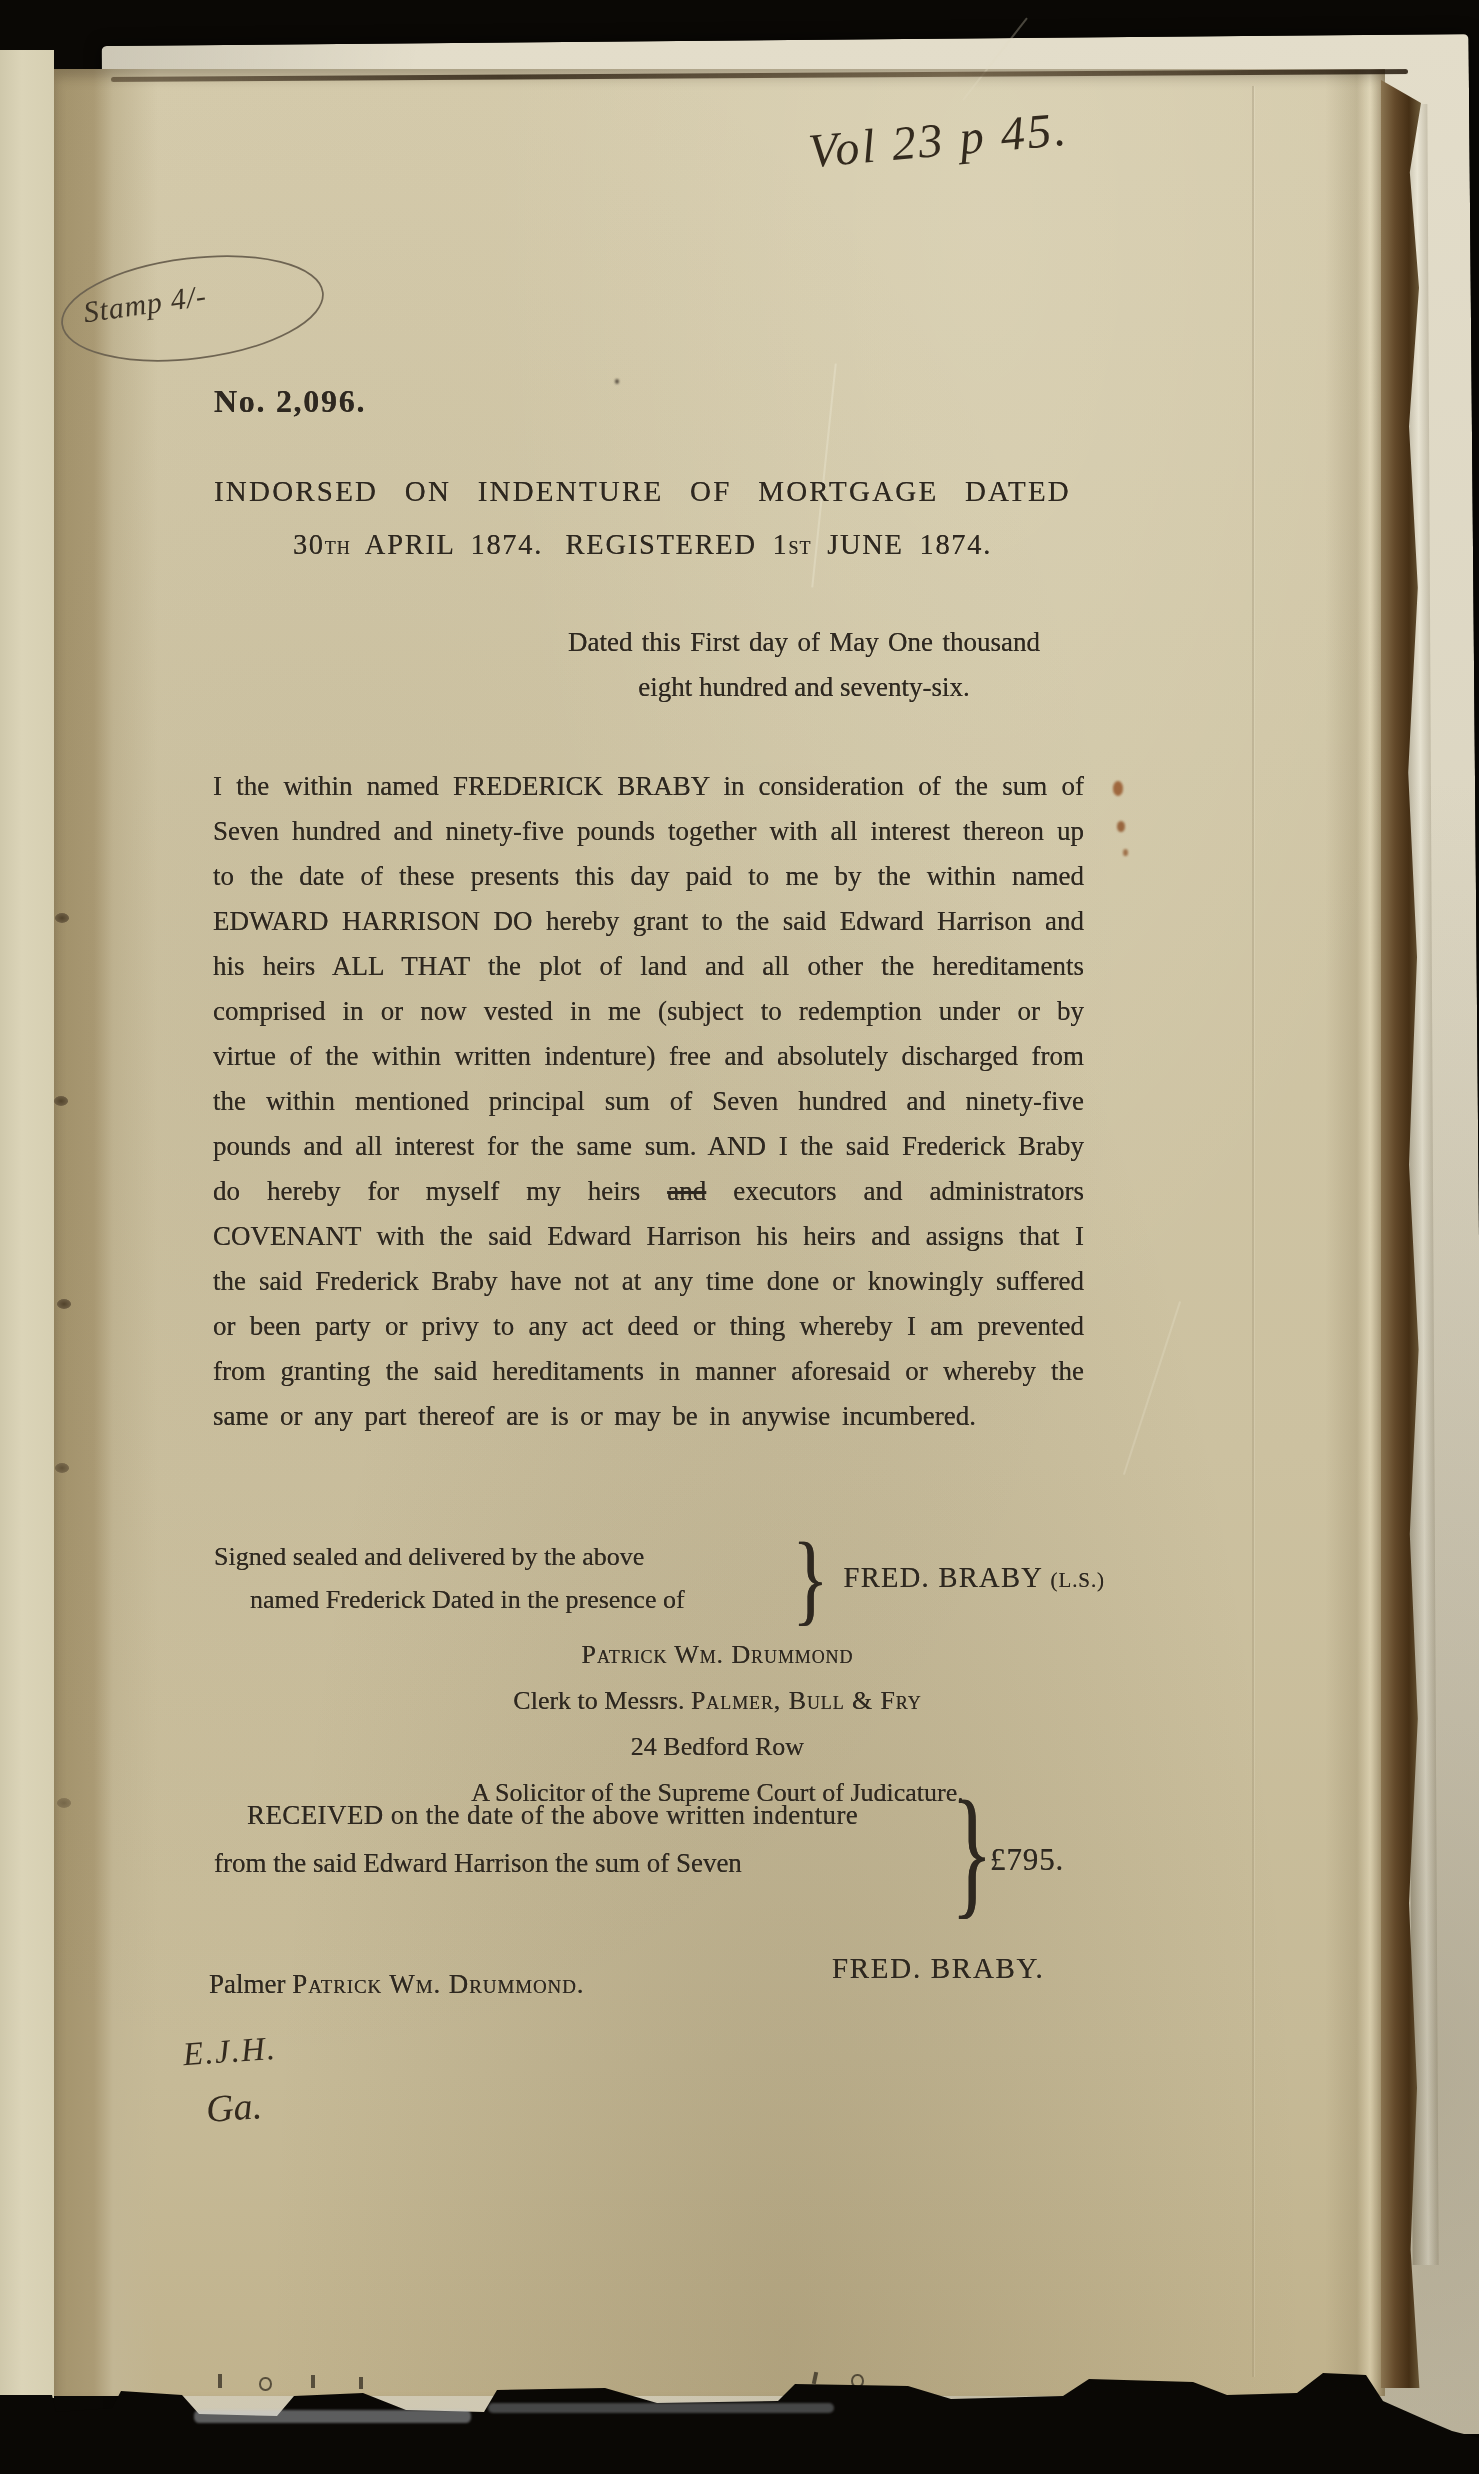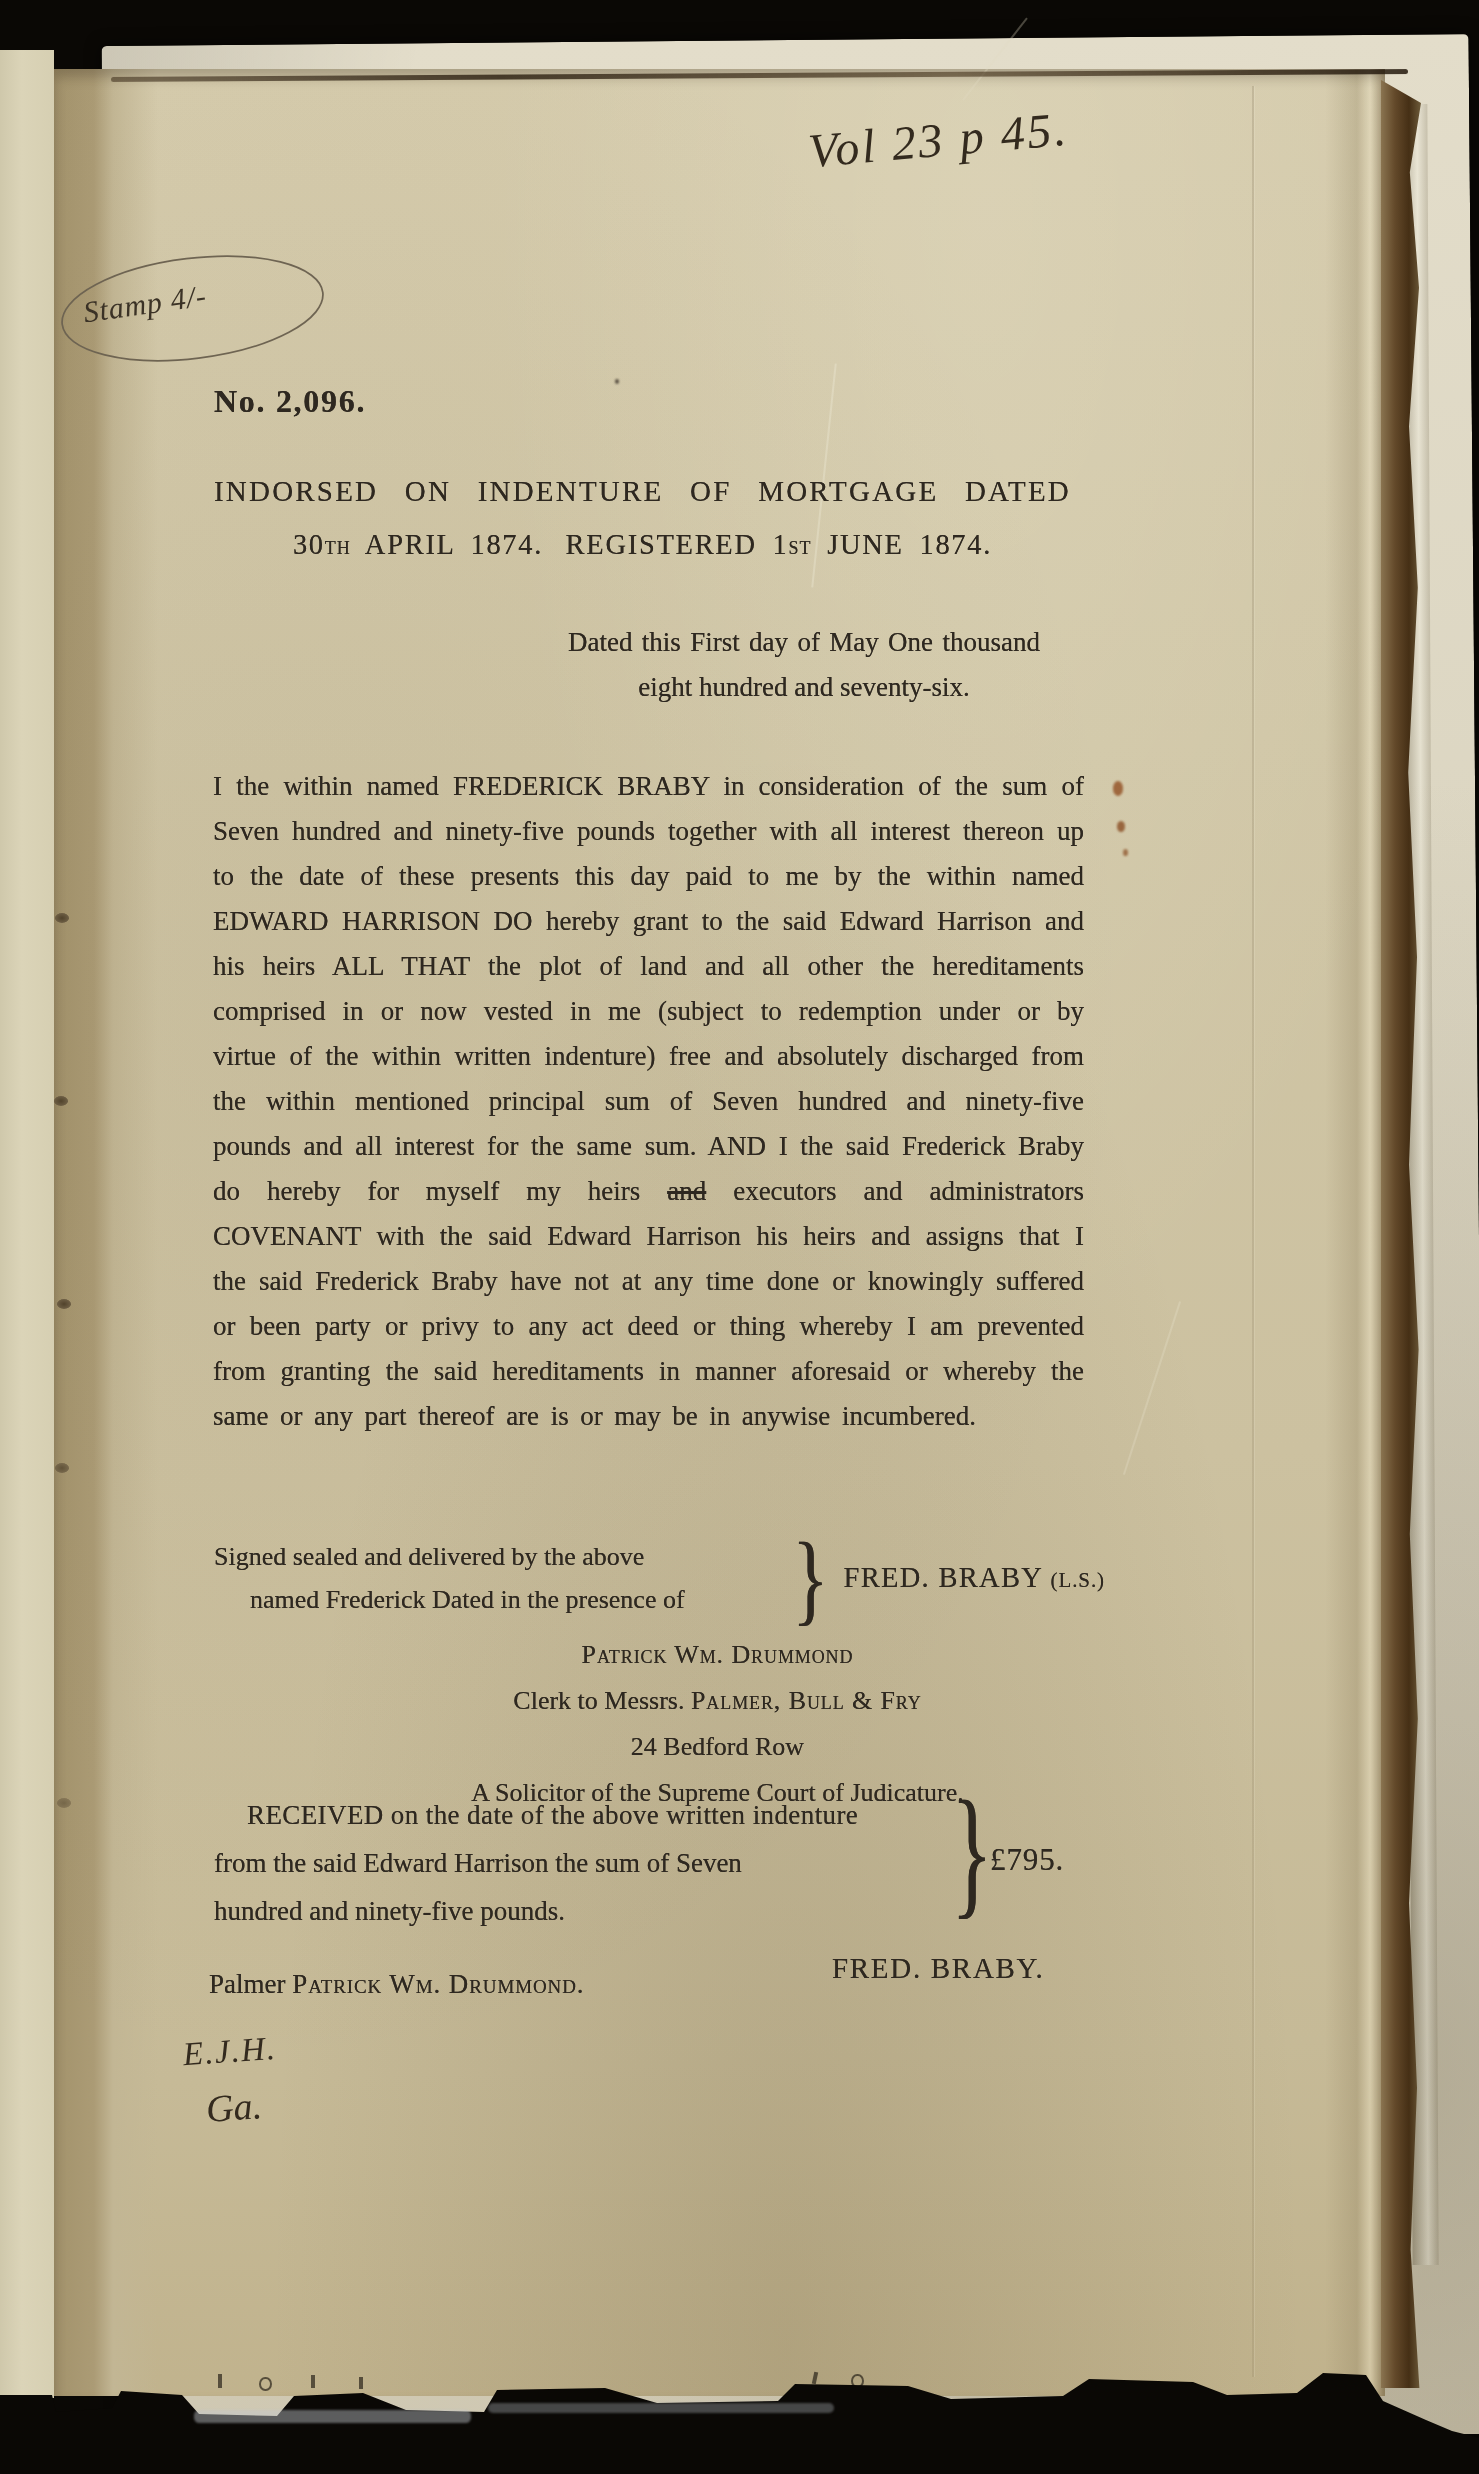--- a/index.html
+++ b/index.html
@@ -133,21 +133,20 @@
   <div class="print attest">
     <div class="sc">Patrick Wm. Drummond</div>
     <div><span>Clerk to Messrs.</span> <span class="sc">Palmer, Bull &amp; Fry</span></div>
     <div>24 Bedford Row</div>
     <div>A Solicitor of the Supreme Court of Judicature.</div>
   </div>
 
   <div class="print received">
     <div class="rec-l1">RECEIVED on the date of the above written indenture</div>
     <div>from the said Edward Harrison the sum of Seven</div>
-    <div>hundred and ninety-five pounds.</div>
     <div class="rec-brace">}</div>
     <div class="rec-amt">£795.</div>
   </div>
 
   <div class="print sig2">FRED. BRABY.</div>
 
   <div class="print witness"><span>Palmer</span> <span class="sc">Patrick Wm. Drummond.</span></div>
 
   <div class="hand volref">Vol 23 p 45.</div>
   <svg style="left:778px;top:182px;" width="415" height="69" viewBox="0 0 480 80">

